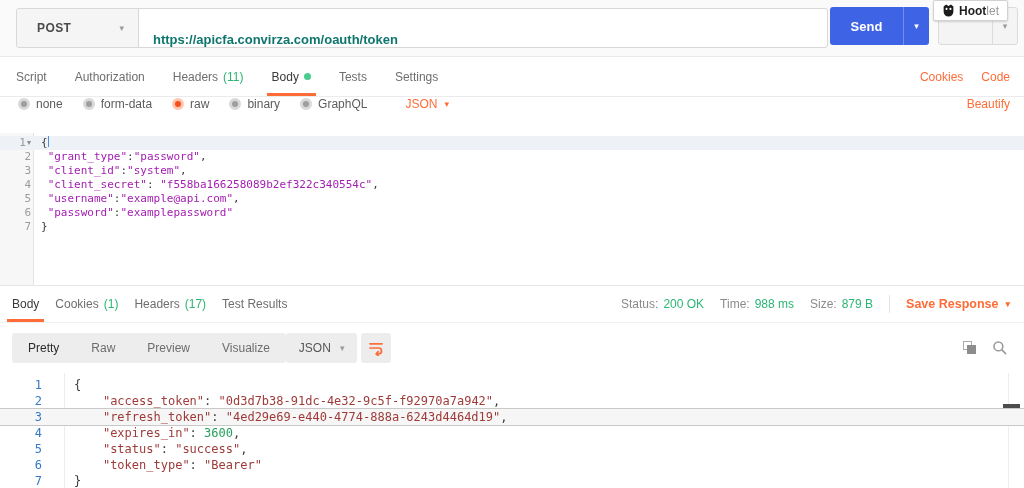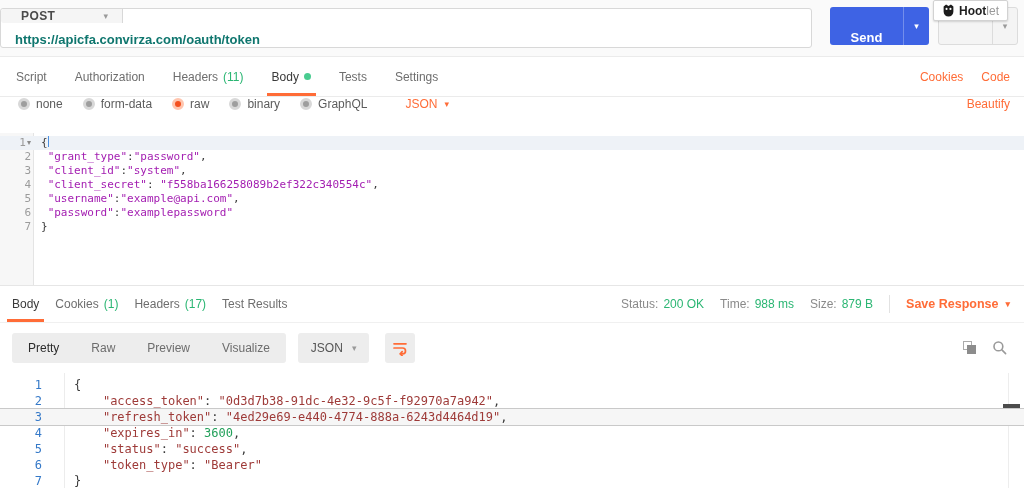--- a/index.html
+++ b/index.html
@@ -3,31 +3,31 @@
 <meta charset="utf-8">
 <style>
   * { margin:0; padding:0; box-sizing:border-box; }
   html,body { width:1024px; height:488px; }
   body {
     font-family:"Liberation Sans", sans-serif;
     background:#fff; color:#3d3d3d; overflow:hidden; position:relative;
   }
   
   .topbar { height:57px; background:#fafafa; border-bottom:1px solid #ebebeb; position:relative; }
-  .url-group { position:absolute; left:0; top:8px; width:812px; height:40px;
-    border:1px solid #d8d8d8; border-radius:3px; background:#fff; display:flex;flex-direction:column; }
+  .url-group { position:absolute; left:16px; top:8px; width:812px; height:40px;
+    border:1px solid #d8d8d8; border-radius:3px; background:#fff; display:flex; }
   .method { width:122px; background:#f5f5f5; border-right:1px solid #d8d8d8;
     border-radius:3px 0 0 3px; display:flex; align-items:center; justify-content:space-between;
     padding:0 14px 0 20px; cursor:pointer; }
   .method-label { font-size:12px; font-weight:bold; color:#4a4a4a; letter-spacing:.4px; }
   .caret { font-size:9px; color:#9a9a9a; line-height:1; }
   .url-input { flex:1; display:flex; align-items:flex-end; padding-left:14px; font-size:13px; color:#0f766e;font-weight:bold; }
   .send-btn { position:absolute; left:830px; top:7px; height:38px; display:flex; border-radius:3px; overflow:hidden; cursor:pointer; }
   .send-main { width:73px; background:#3e63e4; color:#fff; font-size:13px; font-weight:bold;
-    display:flex; align-items:flex-end; justify-content:center; }
+    display:flex; align-items:center; justify-content:center; }
   .send-caret { width:26px; background:#3e63e4; border-left:1px solid rgba(255,255,255,.28);
     display:flex; align-items:center; justify-content:center; }
   .send-caret .caret { color:#fff; }
   .save-btn { position:absolute; left:938px; top:7px; width:80px; height:38px; background:#f4f4f4;
     border:1px solid #dcdcdc; border-radius:3px; display:flex; color:#8a8a8a; cursor:pointer; }
   .save-main { flex:1; display:flex; align-items:flex-start; justify-content:center; font-size:13px; }
   .save-caret { width:25px; border-left:1px solid #dcdcdc; display:flex; align-items:center; justify-content:center; }
   .hootlet { position:absolute; top:0; right:16px; height:21px; background:#fff; border:1px solid #d2d2d2;
     border-radius:2px; box-shadow:0 1px 2px rgba(0,0,0,.15); display:flex; align-items:center; gap:4px;
     padding:0 8px; z-index:5; }
@@ -73,21 +73,21 @@
   
   .resp-header { height:38px; background:#fff; border-top:1px solid #e6e6e6; border-bottom:1px solid #f0f0f0;
     display:flex; align-items:stretch; padding:0 14px 0 12px; gap:16px; font-size:12px; color:#6e6e6e; }
   .meta-group { margin-left:auto; display:flex; align-items:center; gap:16px; color:#8a8a8a; }
   .meta-item { display:flex; gap:5px; white-space:nowrap; align-items:center; }
   .meta-value { color:#2bb673; }
   .v-divider { width:1px; height:18px; background:#e2e2e2; }
   .save-response { color:#ff6c37; font-weight:bold; font-size:12.5px; display:flex; align-items:center; gap:7px; cursor:pointer; white-space:nowrap;justify-content:space-between; }
   .save-response .caret { color:#ff6c37; }
   
-  .resp-toolbar { height:50px; background:#fff; display:flex; align-items:center; gap:12px; padding:0 16px 0 12px; }
+  .resp-toolbar { height:50px; background:#fff; display:flex; align-items:center; padding:0 16px 0 12px; }
   .segmented { display:flex; background:#ededed; border-radius:3px; height:30px; align-items:center;
     font-size:12px; color:#6d6d6d; }
   .seg-item { padding:0 16px; line-height:30px; cursor:pointer; }
   .seg-item.active { color:#2c2c2c; }
   .btn-gray { height:30px; background:#ededed; border-radius:3px; display:flex; align-items:center;
     gap:9px; padding:0 13px; color:#555; font-size:12px; cursor:pointer; }
   .wrap-btn { width:30px; padding:0; justify-content:center; margin-left:4px; }
   .icon-btns { margin-left:auto; display:flex; align-items:center; gap:15px; }
   .copy-icon { position:relative; width:14px; height:14px; cursor:pointer; }
   .copy-back { position:absolute; left:0; top:0; width:9px; height:9px; border:1px solid #ababab; background:#fff; }

